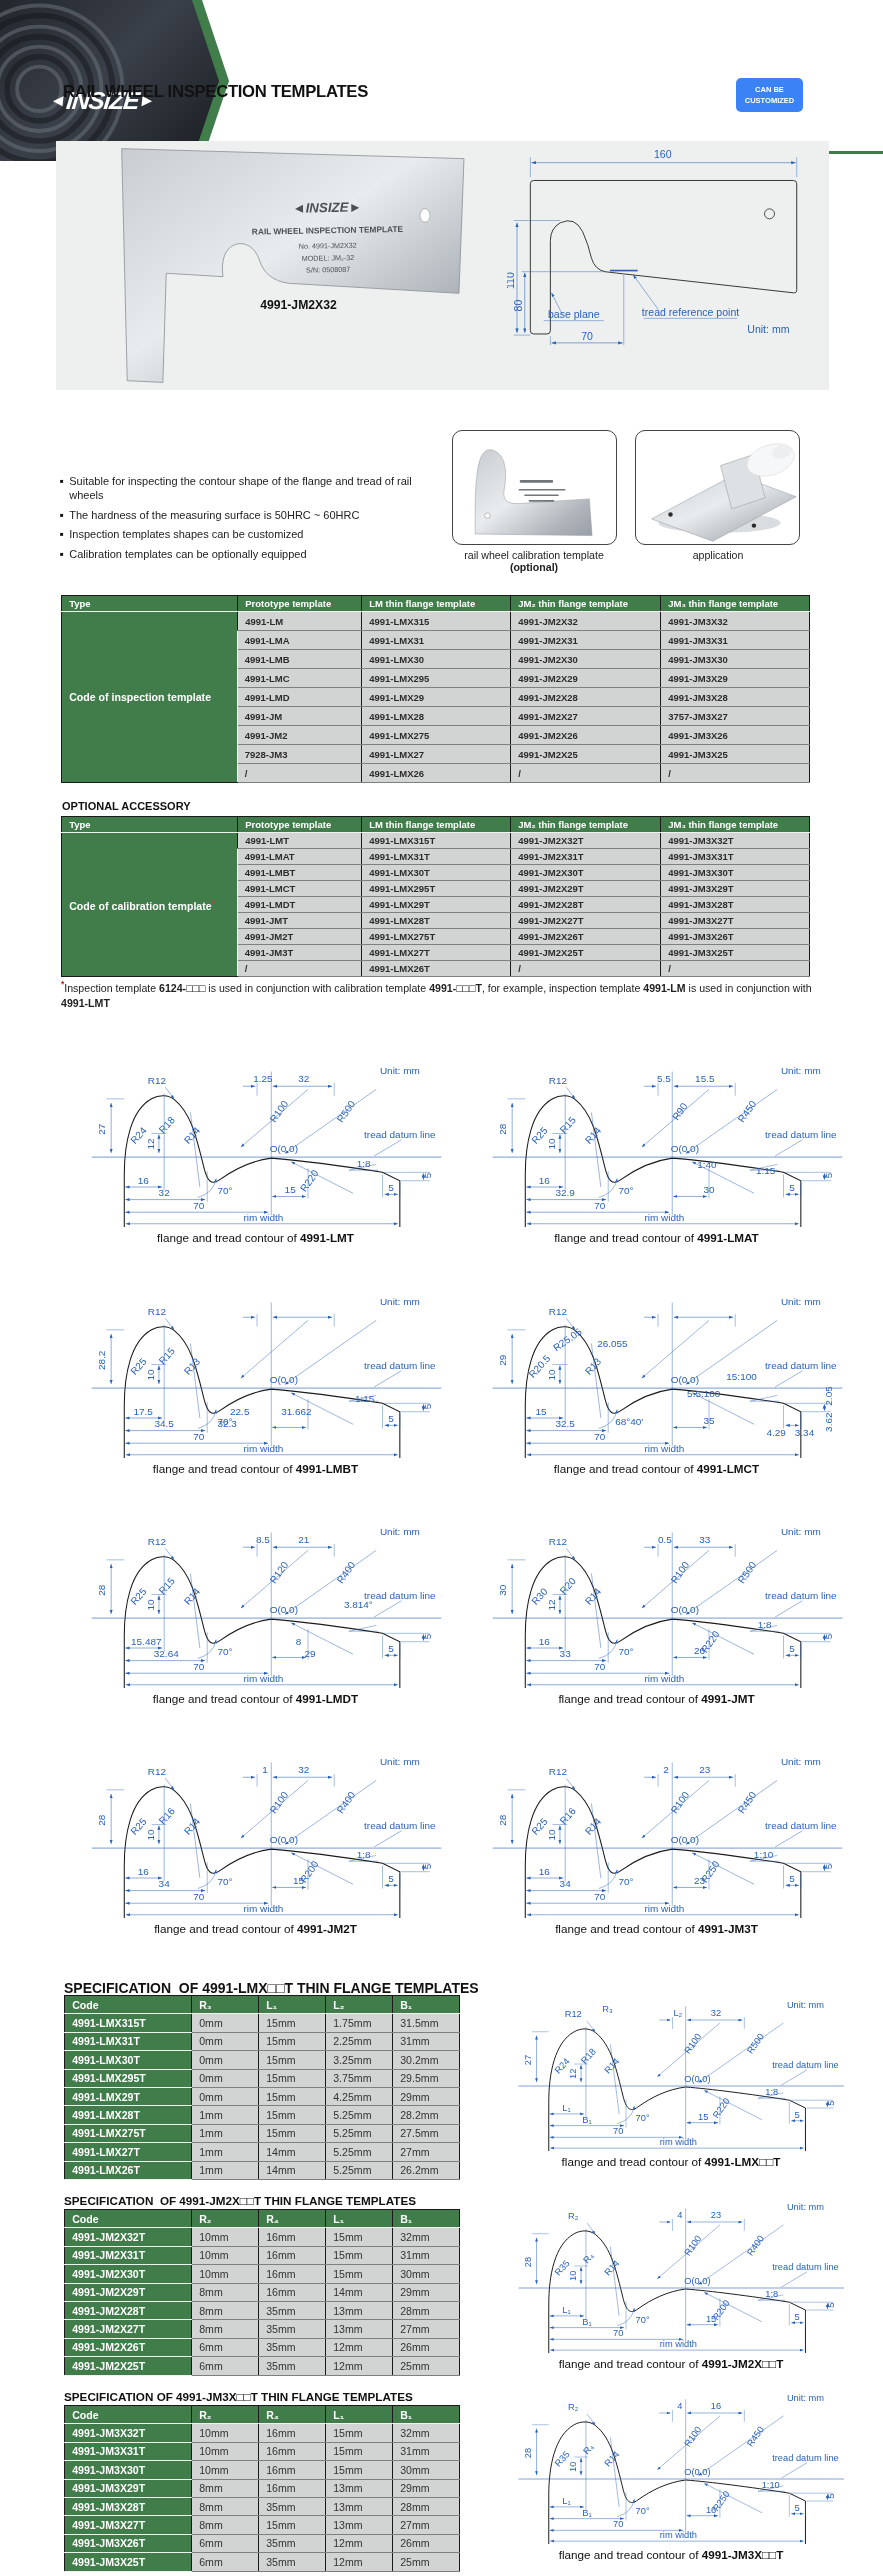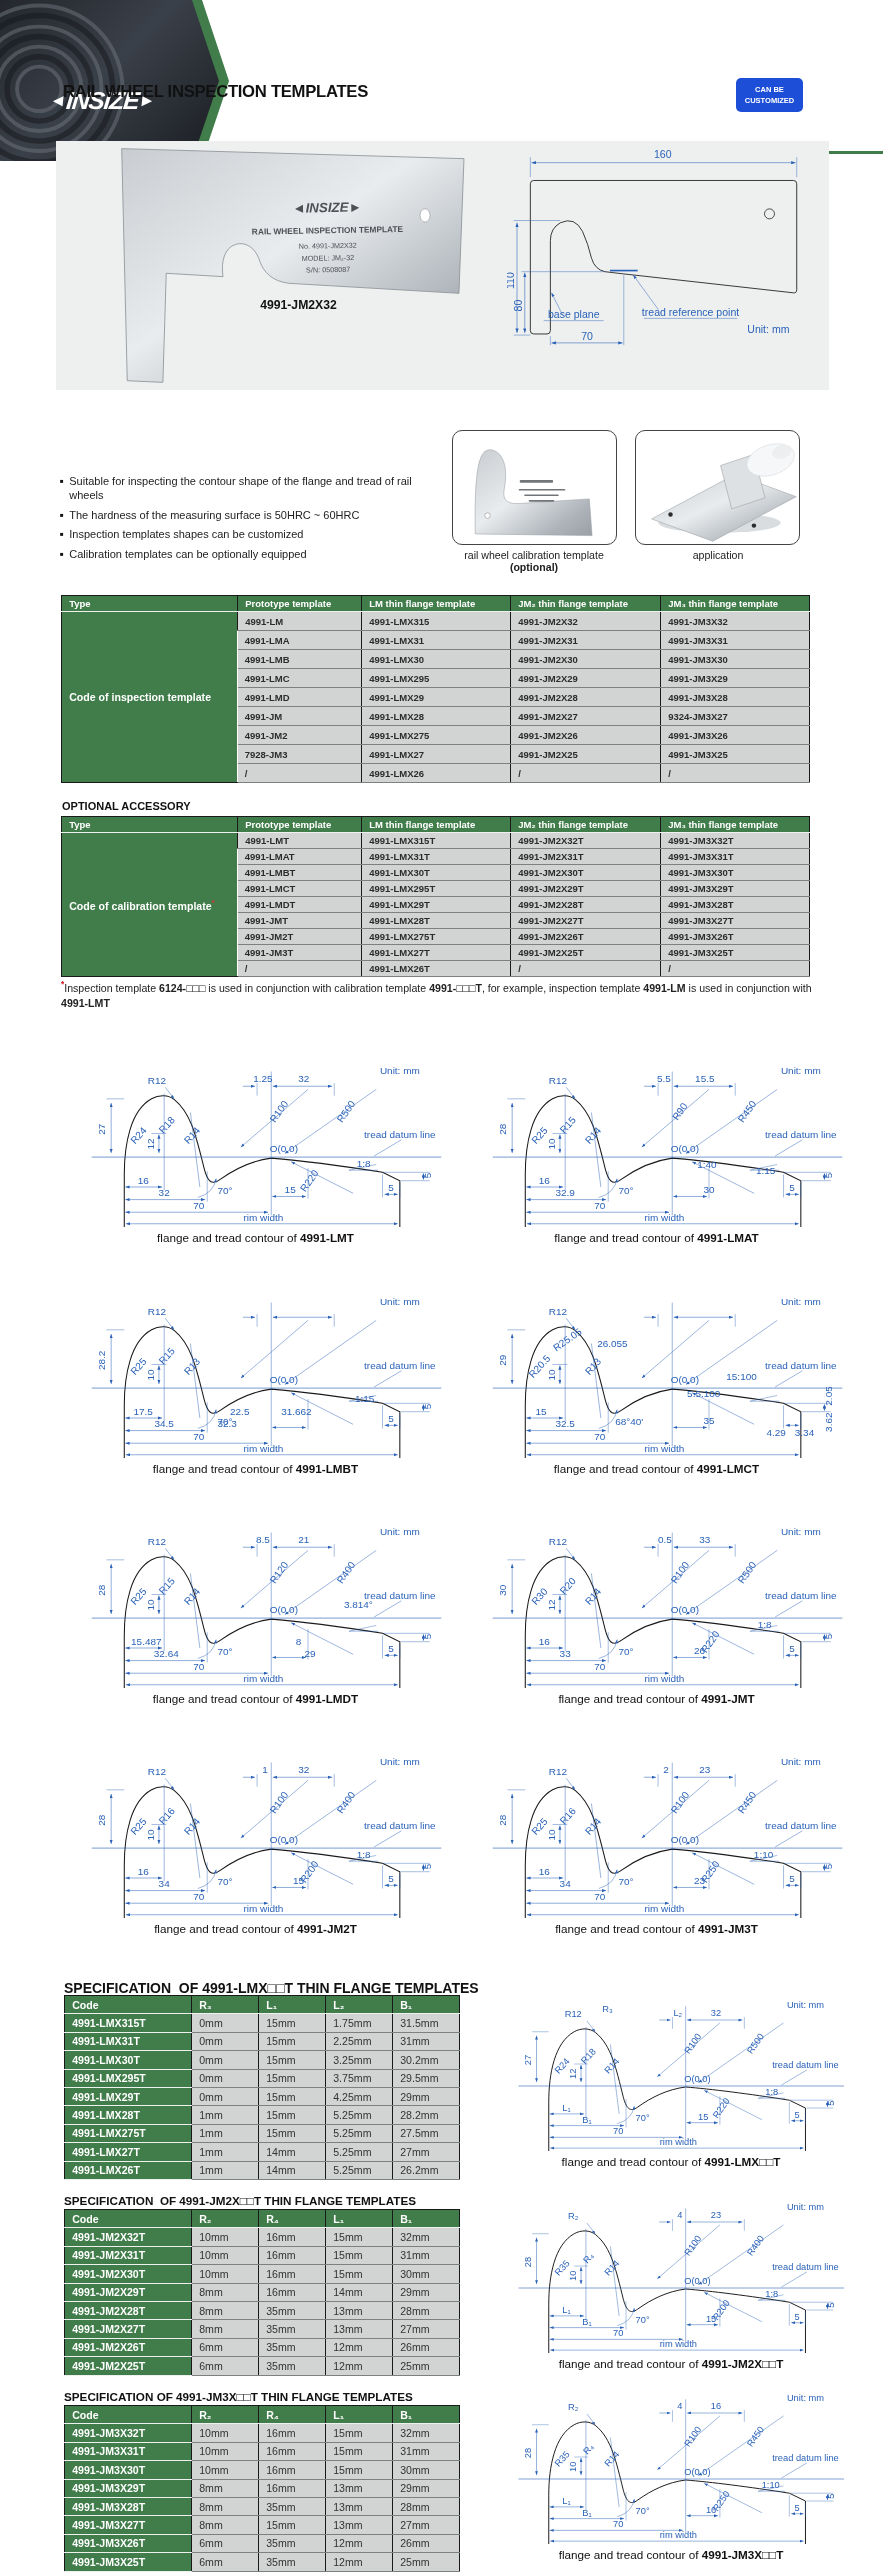--- a/index.html
+++ b/index.html
@@ -18,21 +18,21 @@
   .hdr-logo { position:absolute; top:66px; left:51px; width:103px; height:70px;
               display:flex; align-items:center; justify-content:center;
               color:#fff; font-style:italic; font-weight:bold; font-size:24.5px;
               letter-spacing:-1.1px; transform:skewX(-6deg); white-space:nowrap; }
   .hdr-logo .ar { font-size:16.7px; font-style:normal; letter-spacing:0; }
   .hdr-line { position:absolute; top:151px; left:216px; width:668px; height:3.3px; background:#417d4a; }
 
   
   .title { position:absolute; top:82px; left:63px; font-size:16.7px; font-weight:bold;
            letter-spacing:-0.3px; color:#111; }
-  .badge { position:absolute; top:78px; left:736px; width:67px; height:34px; background:#1d4ed8;
+  .badge { position:absolute; top:78px; left:736px; width:67px; height:34px; background:#3b82f6;
            border-radius:5px; color:#fff; font-weight:bold; font-size:7.5px; text-align:center;
            padding-top:5.6px; line-height:1.55; }
 
   
   .product { position:absolute; top:141px; left:56px; width:773px; height:249px; background:#eef0f0; }
   .plate-cap { position:absolute; top:157px; left:145px; width:195px; text-align:center;
                font-size:12.2px; font-weight:bold; color:#111; }
 
   
   .features { position:absolute; top:474px; left:60px; width:378px; list-style:none; }
@@ -273,21 +273,21 @@
       <tr>
         <td>4991-LMD</td>
         <td>4991-LMX29</td>
         <td>4991-JM2X28</td>
         <td>4991-JM3X28</td>
       </tr>
       <tr>
         <td>4991-JM</td>
         <td>4991-LMX28</td>
         <td>4991-JM2X27</td>
-        <td>9324-JM3X27</td>
+        <td>3757-JM3X27</td>
       </tr>
       <tr>
         <td>4991-JM2</td>
         <td>4991-LMX275</td>
         <td>4991-JM2X26</td>
         <td>4991-JM3X26</td>
       </tr>
       <tr>
         <td>7928-JM3</td>
         <td>4991-LMX27</td>

